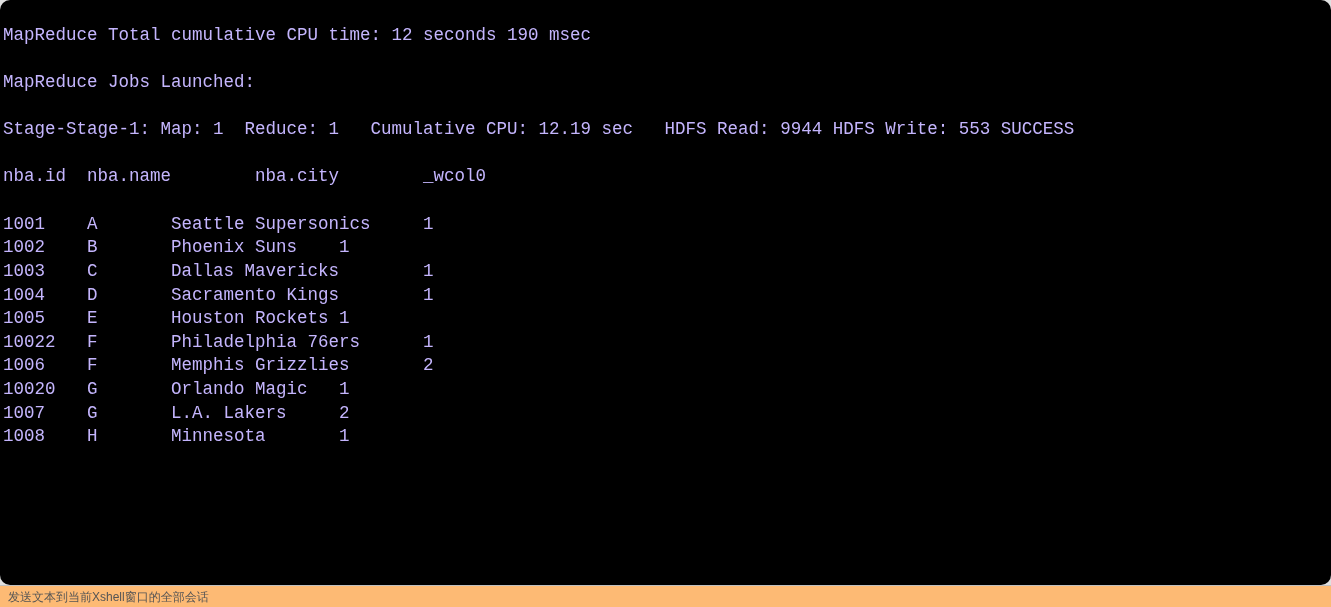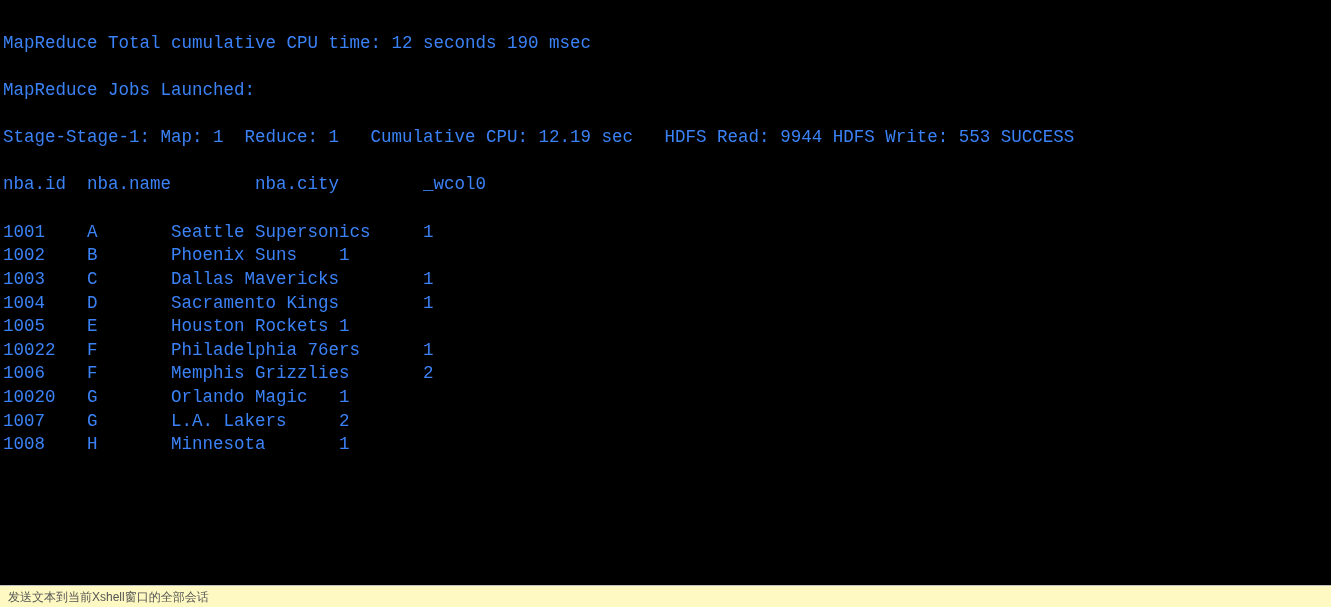--- a/index.html
+++ b/index.html
@@ -14,30 +14,31 @@
   }
   body {
     font-family: "Consolas", "Courier New", monospace;
     font-size: 17.5px;
     background: #e0e0e0;
     display: flex;
     flex-direction: column;
   }
   .terminal {
     background: #000000;
-    color: #3b82f6;
+    color: #c4b5fd;
     white-space: pre;
     line-height: 1.35;
-    padding: 8px 3px;
+    padding: 0 3px;
     flex: 1 1 auto;
     overflow: hidden;
     letter-spacing: 0px;
+    border-radius: 10px;
   }
   .statusbar {
-    background: #fef9c3;
+    background: #fdba74;
     color: #555555;
     font-family: "Microsoft YaHei", "SimSun", sans-serif;
     font-size: 12px;
     padding: 3px 8px;
     border-top: 1px solid #c0c0c0;
     height: 22px;
     line-height: 16px;
   }
   .line { display: block; }
 </style>

